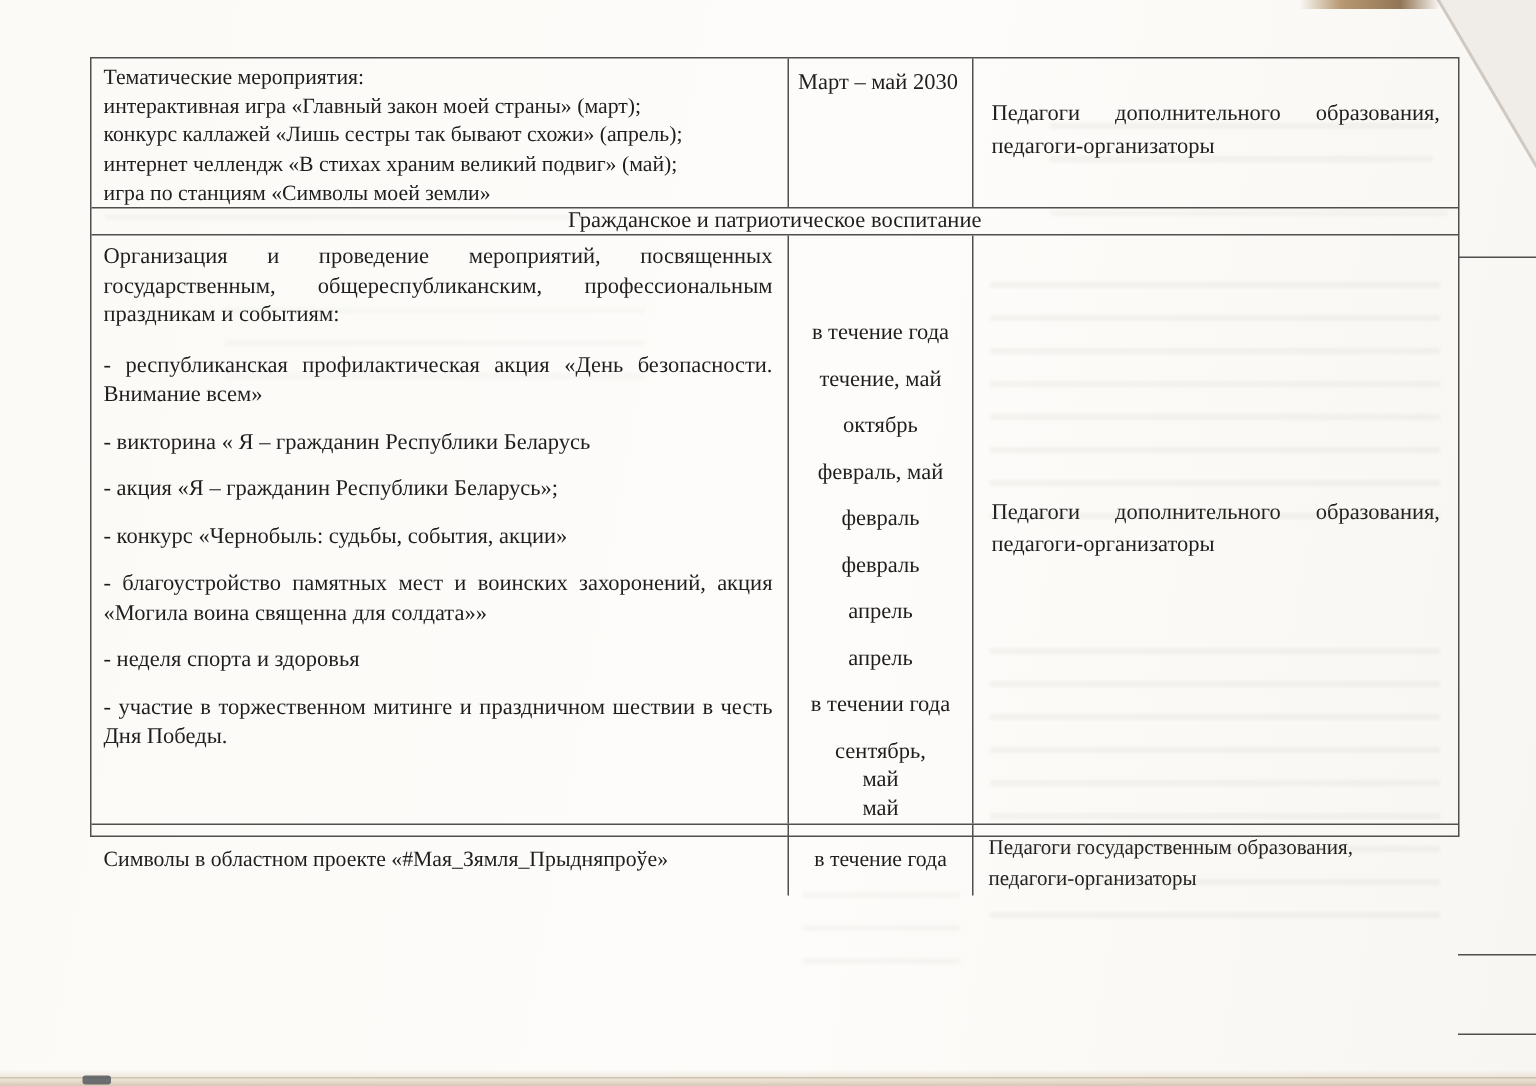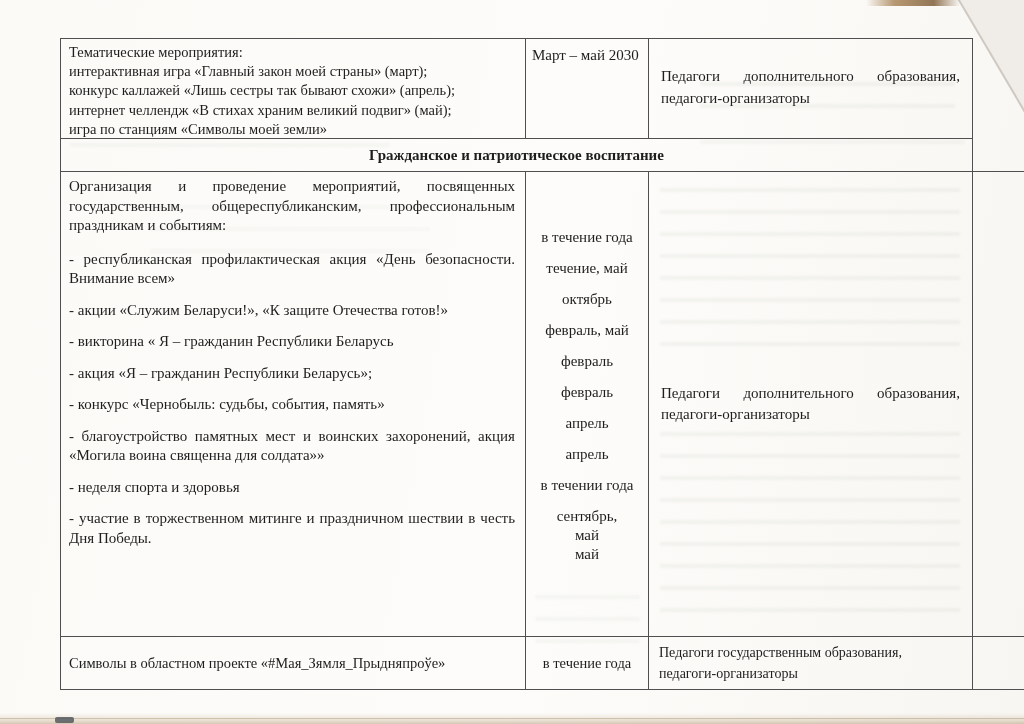--- a/index.html
+++ b/index.html
@@ -6,40 +6,40 @@
   body{
     width:1024px;height:724px;overflow:hidden;position:relative;
     background:#f3f1ed;
     font-family:"Liberation Serif","DejaVu Serif",serif;
     color:#1e1e1e;
   }
   .sheet{position:absolute;inset:0;background:linear-gradient(100deg,#fbfaf7 0%,#fdfcfa 55%,#f8f6f2 100%)}
 
   
   .table{
-    position:absolute;left:60px;top:38px;width:913px;height:652px;
+    position:absolute;left:60px;top:38px;width:913px;height:520px;
     box-sizing:border-box;border:1.4px solid #4f4f4f;
     display:flex;flex-direction:column;background:transparent;
   }
   .tr{display:flex;box-sizing:border-box;border-bottom:1.4px solid #4f4f4f}
   .tr:last-child{border-bottom:none}
   .td{box-sizing:border-box;border-right:1.4px solid #4f4f4f;overflow:hidden}
   .td:last-child{border-right:none}
   .c1{width:465px}.c2{width:123px}.c3{flex:1}
   .r1{height:100px}.hd{height:33px}.big{height:465px}.last{flex:1}
 
   .pre{white-space:pre-line}
   .jus{text-align:justify}
 
   .r1 .c1{padding:4px 8px 0;font-size:14.5px;line-height:19.2px}
   .r1 .c2{padding:8px 2px 0 6px;font-size:15px}
   .r1 .c3{padding:26px 12px 0;font-size:15px;line-height:22px}
 
   .hd .full{width:100%;display:flex;align-items:center;justify-content:center;
-    font-weight:bold;font-size:15px;border-right:none}
+    font-weight:normal;font-size:15px;border-right:none}
 
   .big .c1{padding:5px 10px 0 8px;font-size:15px;line-height:19.5px}
   .big .c1 .intro{margin:0 0 14px}
   .big .c1 .item{margin:0 0 12px}
   .big .c2{padding-top:56px;text-align:center;font-size:15px}
   .dl{line-height:19px;margin-bottom:12px}
   .dl.tight{margin-bottom:0}
   .big .c3{display:flex;align-items:center;padding:0 12px;font-size:15px;line-height:21px}
   .big .c3 > div{width:100%}
 
@@ -93,24 +93,23 @@
     </div>
 
     <div class="tr hd">
       <div class="td full">Гражданское и патриотическое воспитание</div>
     </div>
 
     <div class="tr big">
       <div class="td c1">
         <p class="intro jus">Организация и проведение мероприятий, посвященных государственным, общереспубликанским, профессиональным праздникам и событиям:</p>
         <p class="item jus">- республиканская профилактическая акция «День безопасности. Внимание всем»</p>
-        <p class="item jus">- акции «Служим Беларуси!», «К защите Отечества готов!»</p>
         <p class="item jus">- викторина « Я  – гражданин Республики Беларусь</p>
         <p class="item jus">- акция «Я – гражданин Республики Беларусь»;</p>
-        <p class="item jus">- конкурс «Чернобыль: судьбы, события, память»</p>
+        <p class="item jus">- конкурс «Чернобыль: судьбы, события, акции»</p>
         <p class="item jus">- благоустройство памятных мест и воинских захоронений, акция «Могила воина священна для солдата»»</p>
         <p class="item jus">- неделя спорта и здоровья</p>
         <p class="item jus">- участие в торжественном митинге и праздничном шествии в честь Дня Победы.</p>
       </div>
       <div class="td c2">
         <div class="dl">в течение года</div>
         <div class="dl">течение, май</div>
         <div class="dl">октябрь</div>
         <div class="dl">февраль, май</div>
         <div class="dl">февраль</div>

